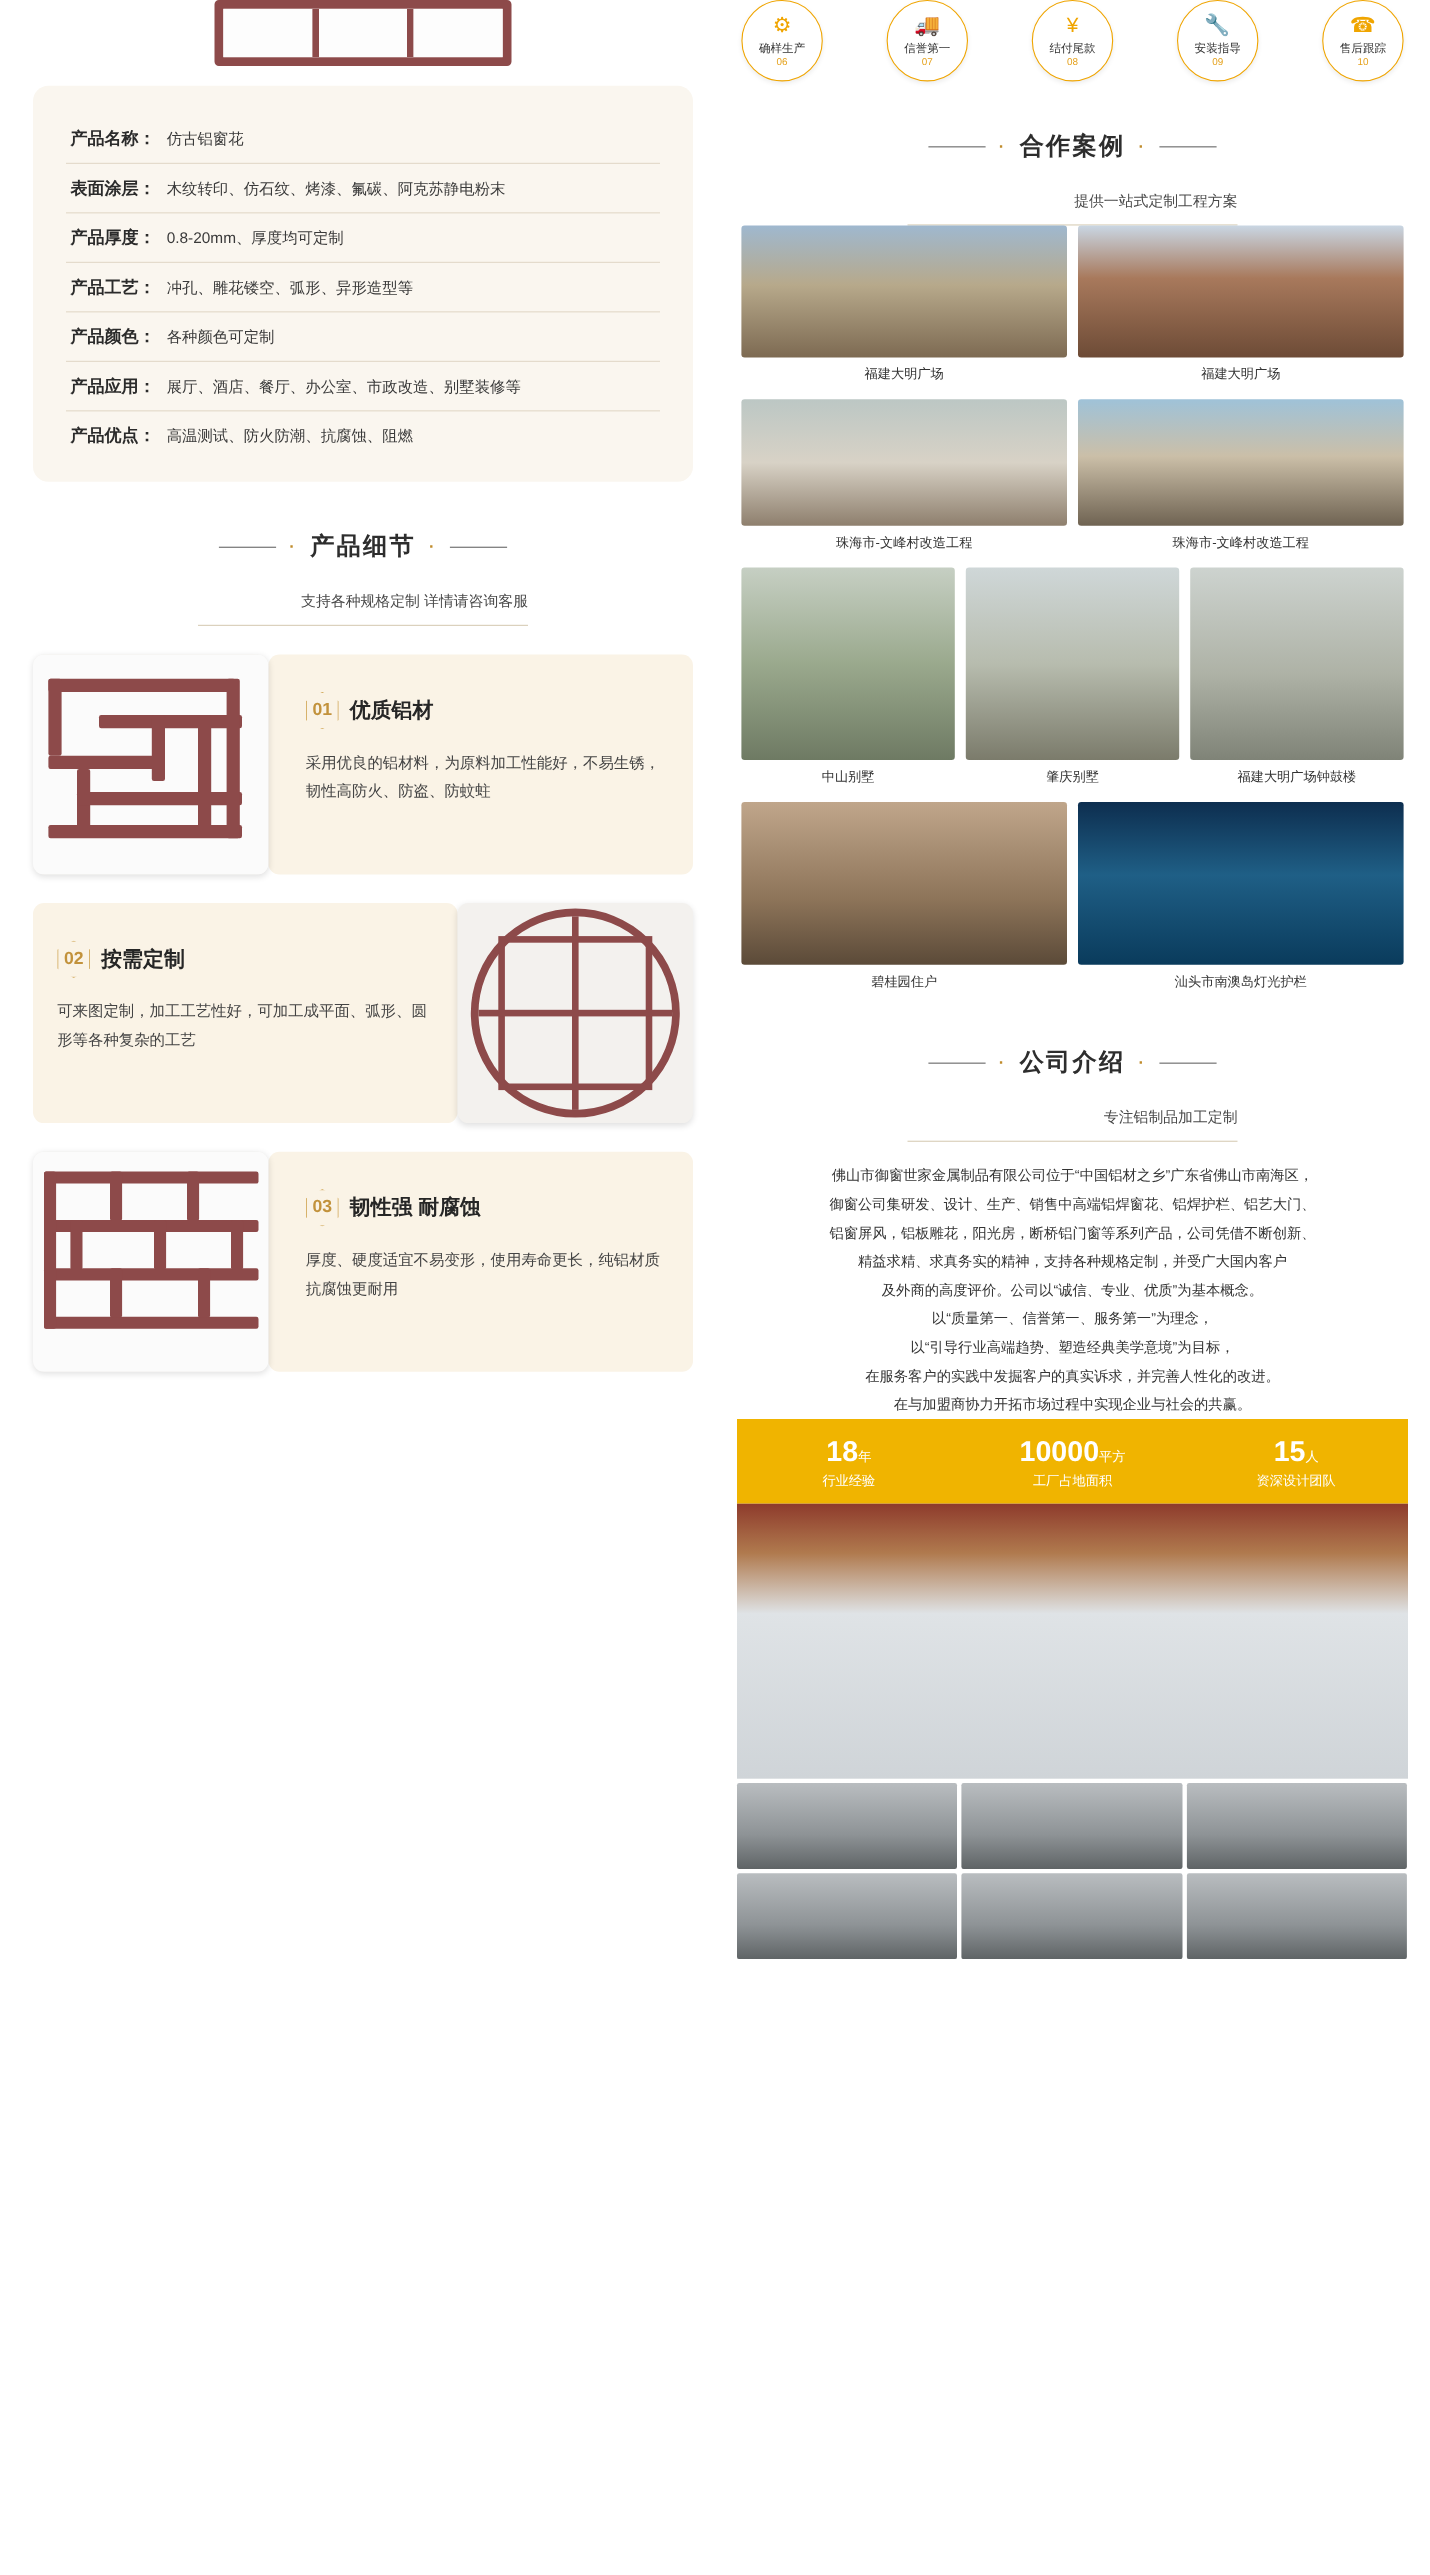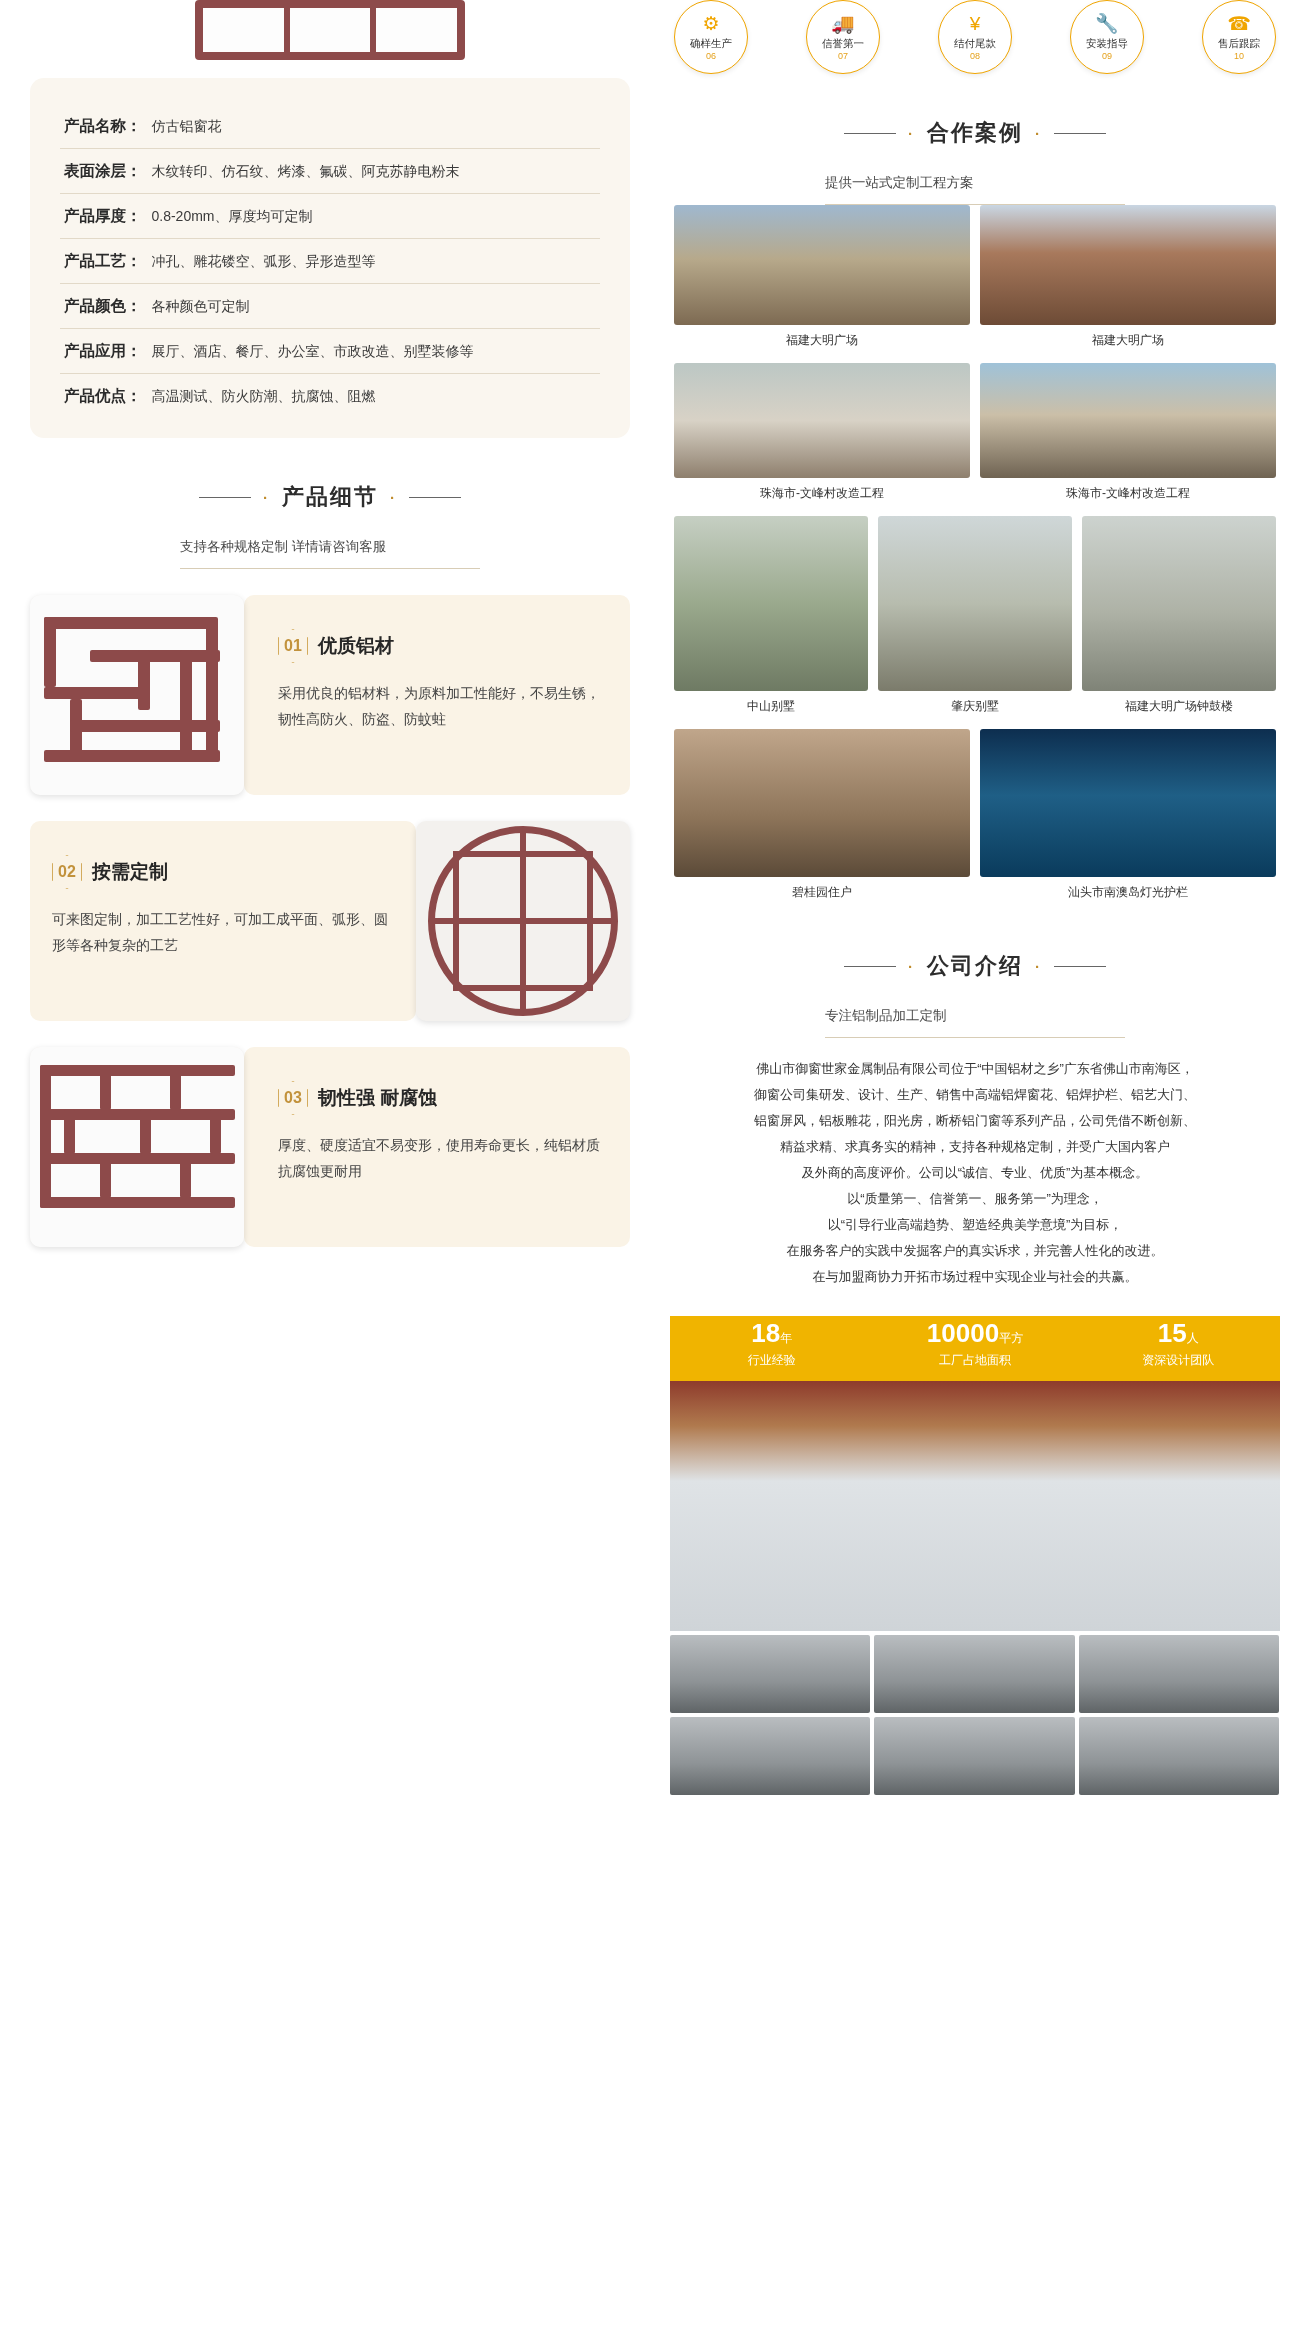--- a/index.html
+++ b/index.html
@@ -91,21 +91,21 @@
   }
   .sec-head .t:before, .sec-head .t:after {
     content: "";
     display: inline-block;
     width: 52px;
     height: 1px;
     background: #666;
   }
   .sec-head .dot { color: #c08c2c; font-size: 15px; }
   .sec-sub {
-    text-align: left;
+    text-align: right;
     font-size: 13.5px;
     color: #4a4a4a;
     margin-top: 26px;
     padding-bottom: 12px;
     border-bottom: 1px solid #d8cdb6;
     width: 300px;
     margin-left: auto;
     margin-right: auto;
   }
 
@@ -271,22 +271,21 @@
     font-size: 13px;
     line-height: 2.0;
     color: #333;
     text-align: center;
     padding: 18px 30px 0 30px;
   }
 
   .stats {
     display: flex;
     background: #f0b400;
-    padding: 2px 0 12px 0;
-    margin-top: 26px;
+    padding: 14px 0 12px 0;
   }
   .stat {
     flex: 1;
     text-align: center;
     color: #fff;
   }
   .stat .n {
     font-size: 26px;
     font-weight: bold;
     letter-spacing: 0;

